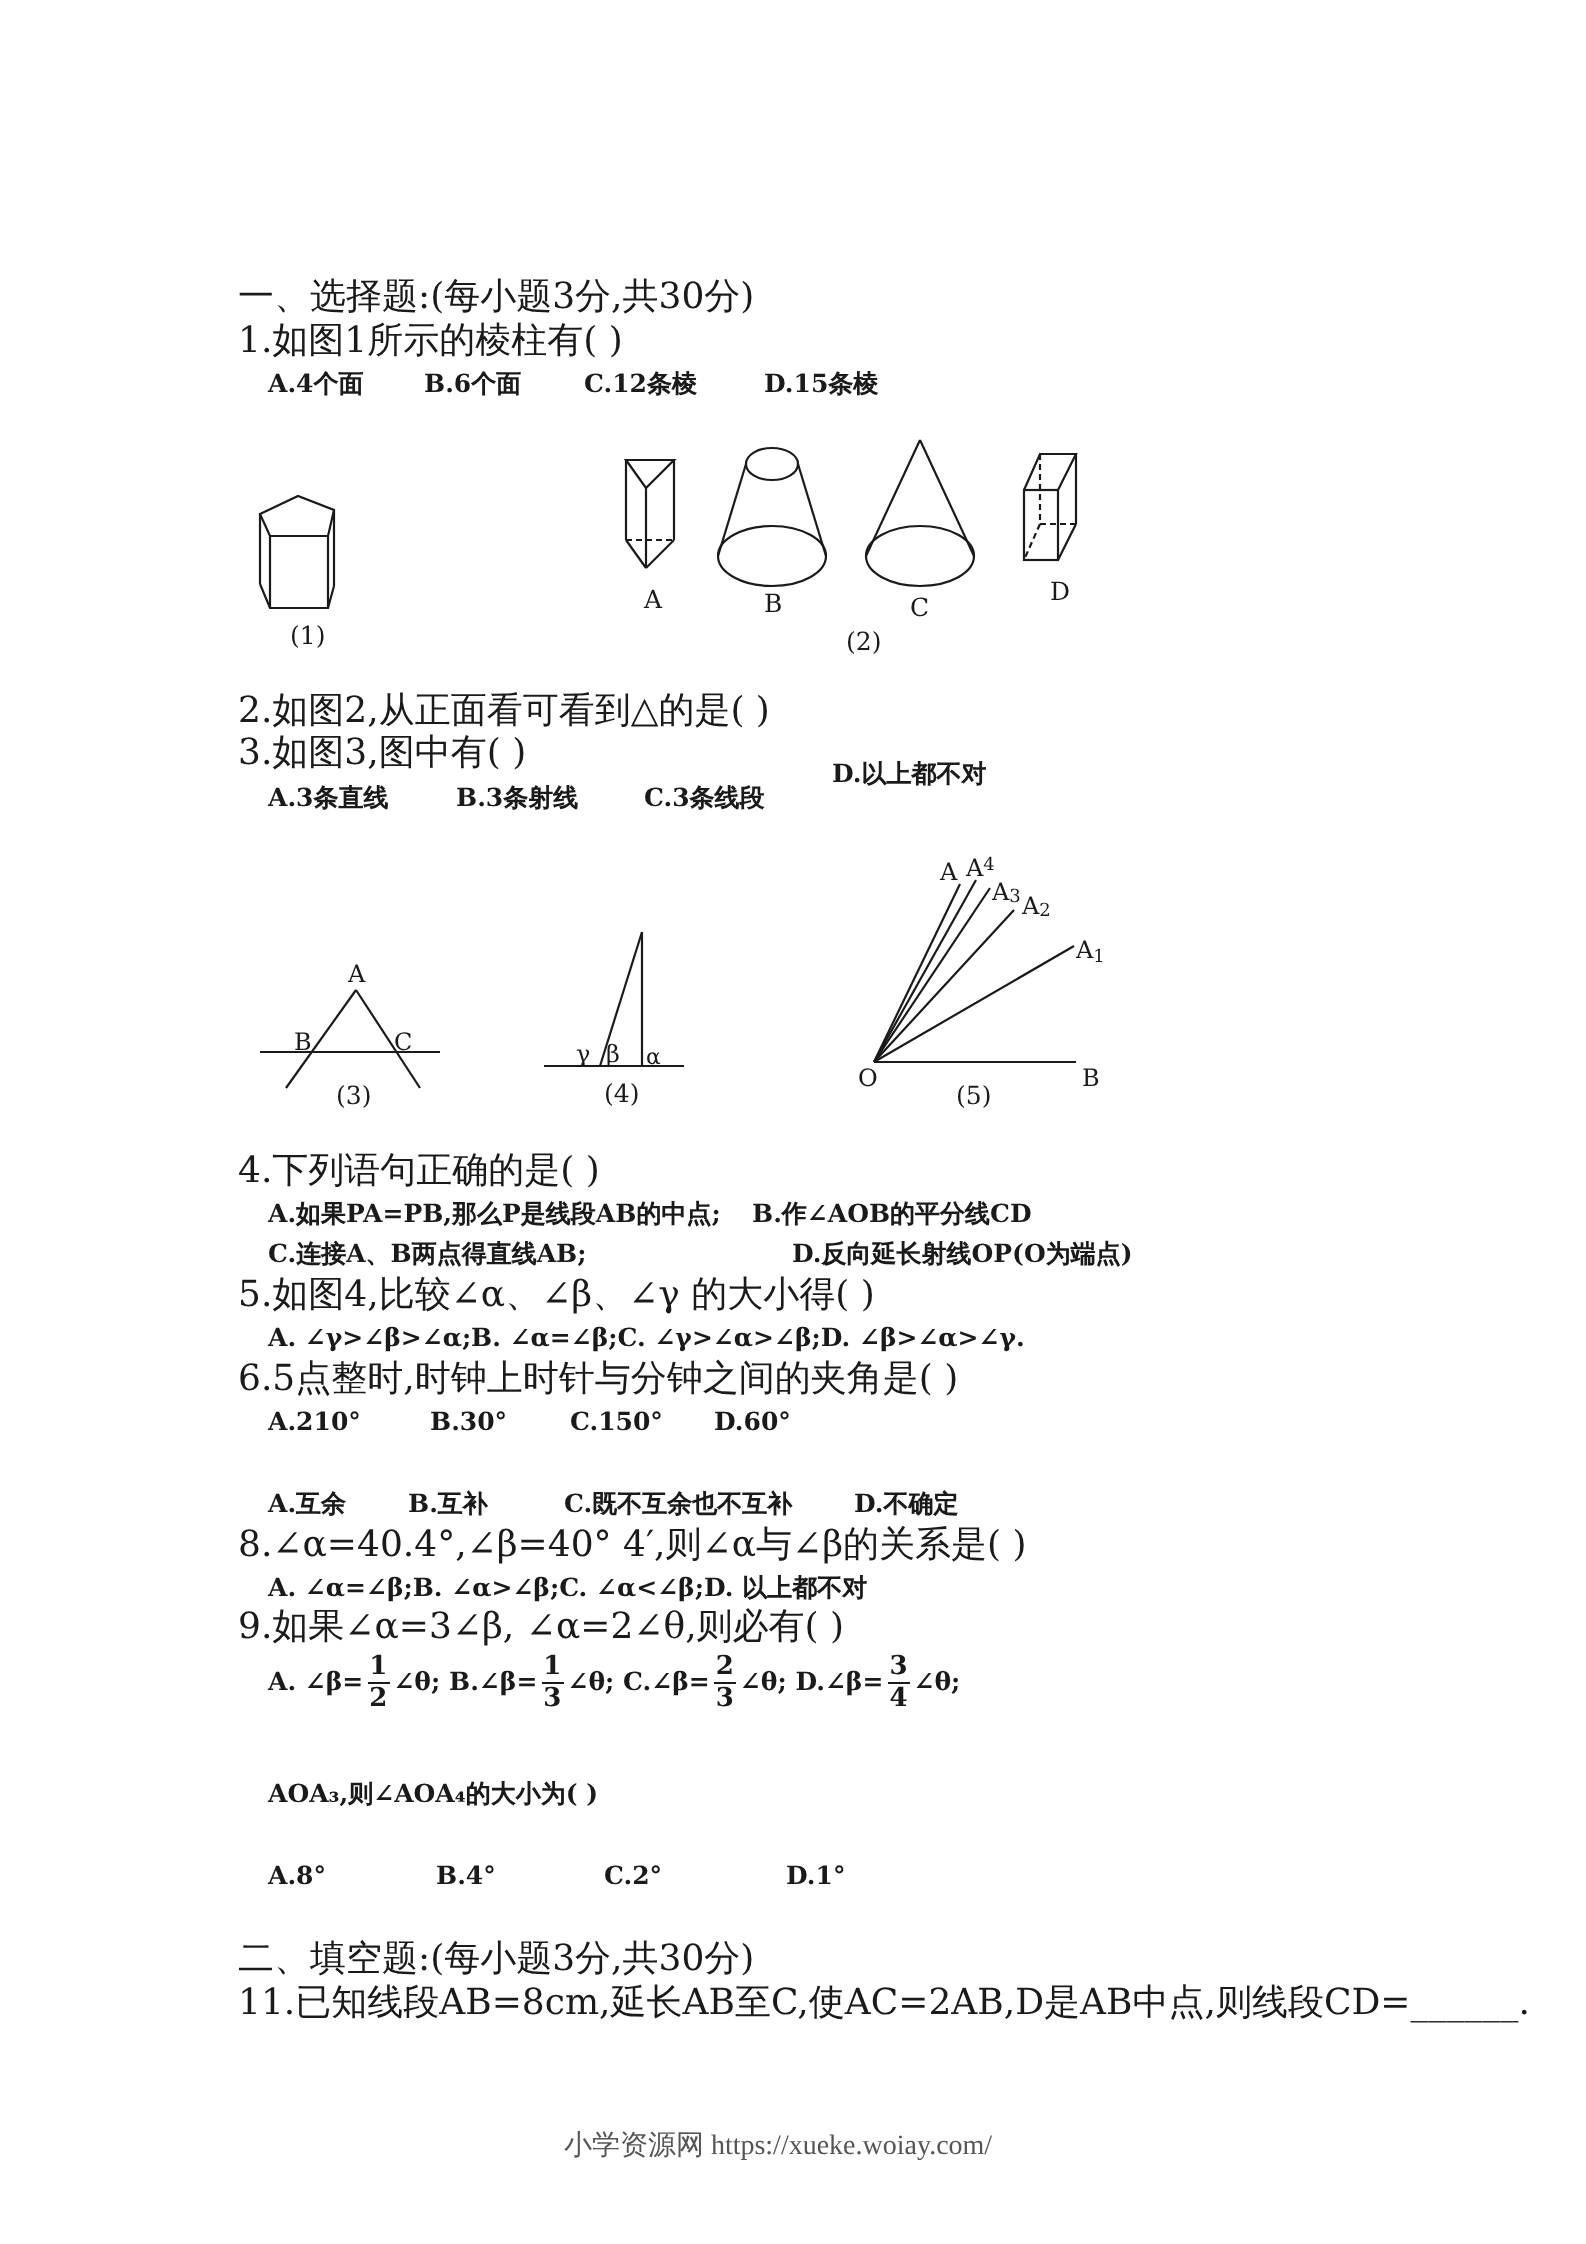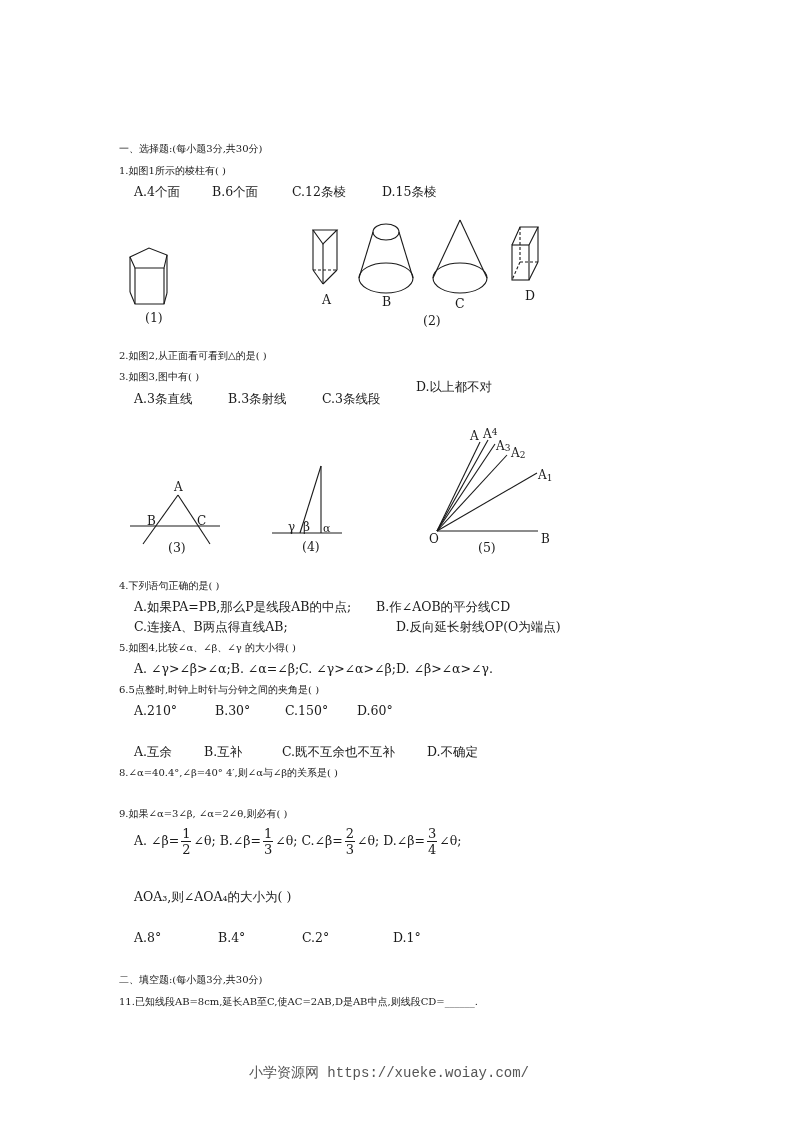--- a/index.html
+++ b/index.html
@@ -1,30 +1,30 @@
 <!DOCTYPE html>
 <html><head>
 <meta charset="utf-8">
 <style>
   html, body { margin: 0; padding: 0; background: #ffffff; }
   body { width: 793px; height: 1122px; position: relative; overflow: hidden;
          font-family: "DejaVu Serif", "Liberation Serif", serif; color: #1a1a1a; }
   .page { position: absolute; left: 0; top: 0; width: 793px; height: 1122px; }
   .title { position: absolute; left: 0; width: 793px; top: 104px; text-align: center;
            font-size: 19px; letter-spacing: 0.5px; color: #111; }
-  .line { position: absolute; left: 119px; font-size: 10px; line-height: 16px; white-space: nowrap; color: #1a1a1a; }
-  .opt { position: absolute; font-size: 12.5px; line-height: 16px; white-space: nowrap; color: #1a1a1a; }
+  .line { position: absolute; left: 119px; font-size: 18px; line-height: 16px; white-space: nowrap; color: #1a1a1a; }
+  .opt { position: absolute; font-size: 12.5px; line-height: 16px; white-space: nowrap; color: #1a1a1a; font-weight: bold; }
   .frac { display: inline-block; vertical-align: middle; text-align: center; font-size: 13px; line-height: 15px; margin: 0 2px; }
   .frac span { display: block; }
   .frac .num { border-bottom: 1px solid #1a1a1a; padding: 0 1px; }
   .fig-label { position: absolute; font-size: 12.5px; color: #1a1a1a; }
   svg { position: absolute; overflow: visible; }
   svg text { font-family: "DejaVu Serif", "Liberation Serif", serif; fill: #1a1a1a; }
   .footer { position: absolute; left: 0; width: 778px; top: 1064px; text-align: center;
-            font-family: Liberation Mono, monospace; font-size: 14px; color: #555; }
+            font-family: Liberation Serif, serif; font-size: 14px; color: #555; }
 </style>
 </head>
 <body>
 
 <div class="page">
 
 
   <div class="line" style="top:141px">一、选择题:(每小题3分,共30分)</div>
 
   <div class="line" style="top:163px">1.如图1所示的棱柱有(    )</div>
@@ -144,20 +144,21 @@
   <div class="opt" style="left:215px;top:703px">B.30°</div>
   <div class="opt" style="left:285px;top:703px">C.150°</div>
   <div class="opt" style="left:357px;top:703px">D.60°</div>
 
   <div class="opt" style="left:134px;top:744px">A.互余</div>
   <div class="opt" style="left:204px;top:744px">B.互补</div>
   <div class="opt" style="left:282px;top:744px">C.既不互余也不互补</div>
   <div class="opt" style="left:427px;top:744px">D.不确定</div>
 
   <div class="line" style="top:765px">8.∠α=40.4°,∠β=40° 4′,则∠α与∠β的关系是(    )</div>
+  <div class="opt" style="left:134px;top:786px">A. ∠α=∠β;B. ∠α&gt;∠β;C. ∠α&lt;∠β;D. 以上都不对</div>
 
   <div class="line" style="top:806px">9.如果∠α=3∠β, ∠α=2∠θ,则必有(    )</div>
   <div class="opt" style="left:134px;top:826px">
     <span><span>A. ∠β=</span><span class="frac"><span class="num">1</span><span>2</span></span><span>∠θ;</span></span>
     <span><span>B.∠β=</span><span class="frac"><span class="num">1</span><span>3</span></span><span>∠θ;</span></span>
     <span><span>C.∠β=</span><span class="frac"><span class="num">2</span><span>3</span></span><span>∠θ;</span></span>
     <span><span>D.∠β=</span><span class="frac"><span class="num">3</span><span>4</span></span><span>∠θ;</span></span>
   </div>
 
   <div class="opt" style="left:134px;top:889px">AOA₃,则∠AOA₄的大小为(    )</div>

